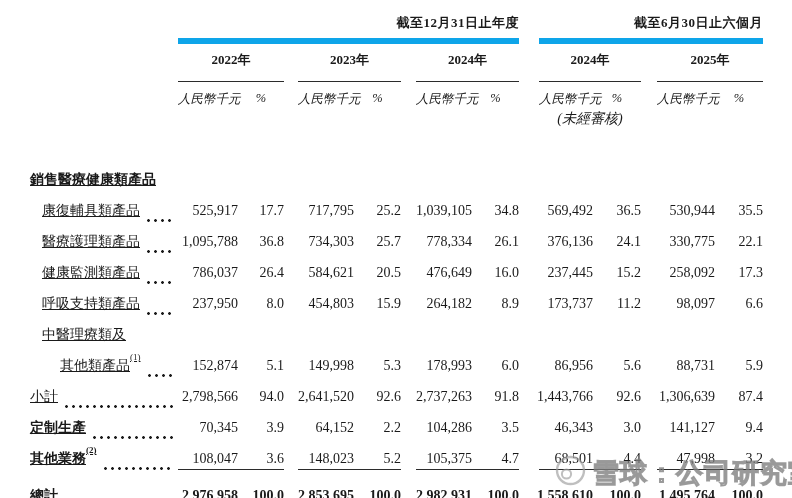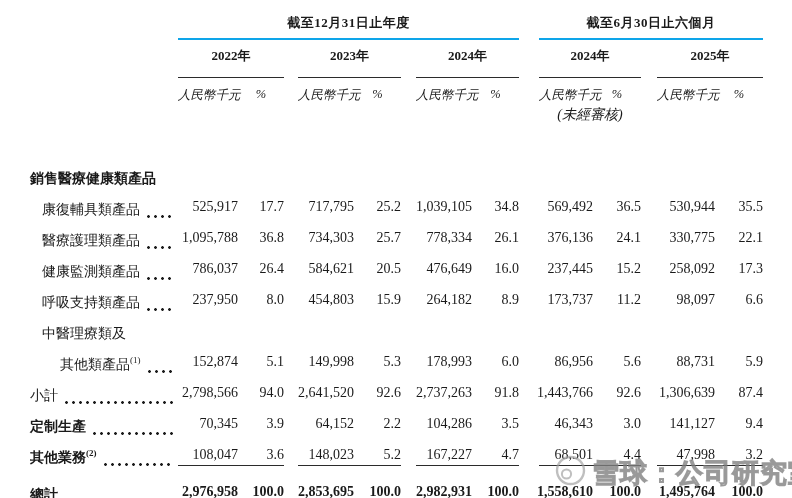--- a/index.html
+++ b/index.html
@@ -24,22 +24,22 @@
   
   .c-label { grid-column: 1; }
   .c0 { grid-column: 2; }  .c1 { grid-column: 3; }
   .c2 { grid-column: 5; }  .c3 { grid-column: 6; }
   .c4 { grid-column: 8; }  .c5 { grid-column: 9; }
   .c6 { grid-column: 11; } .c7 { grid-column: 12; }
   .c8 { grid-column: 14; } .c9 { grid-column: 15; }
 
   
   .period {
-    font-size: 13px; font-weight: bold; text-align: center;
-    padding-bottom: 6px; border-bottom: 2px solid #0ea5e9;
+    font-size: 13px; font-weight: bold; text-align: right;
+    padding-bottom: 6px; border-bottom: 6px solid #0ea5e9;
     letter-spacing: 0.5px;
   }
   .period-annual { grid-column: 2 / 10; }
   .period-interim { grid-column: 11 / 16; }
   .year-row { margin-top: 7px; }
   .year {
     font-size: 13px; font-weight: bold; text-align: center;
     padding-bottom: 12px; border-bottom: 1.5px solid #2b2b2b;
   }
   .y1 { grid-column: 2 / 4; }  .y2 { grid-column: 5 / 7; }
@@ -58,21 +58,21 @@
   }
 
   
   .rows { margin-top: 36px; }
   .row { height: 31px; }
   .cell {
     display: flex; align-items: center;
     font-size: 14px; white-space: nowrap;
   }
   .cell.num { justify-content: flex-end; position: relative; }
-  .cell.label { justify-content: flex-start; align-items: center; padding-top: 7px; }
+  .cell.label { justify-content: flex-start; align-items: flex-start; padding-top: 7px; text-decoration: underline; }
   .ind1 { padding-left: 12px; }
   .ind2 { padding-left: 30px; }
   .bold { font-weight: bold; }
   .sup { font-size: 9px; vertical-align: super; position: relative; top: -5px; }
   .leader {
     flex: 1 1 auto; height: 3px; align-self: flex-end;
     margin: 0 4px 4px 7px;
     background-image: radial-gradient(circle at 1.5px 1.5px, #1c1c1c 1.2px, transparent 1.55px);
     background-size: 7px 3px;
     background-repeat: repeat-x;
@@ -280,21 +280,21 @@
     <div class="grid row">
       <div class="cell label c-label bold">
         <span>其他業務</span>
           <span class="sup">(2)</span>
           <span class="leader"></span>
       </div>
       <div class="cell num sunder c0">108,047</div>
       <div class="cell num sunder c1">3.6</div>
       <div class="cell num sunder c2">148,023</div>
       <div class="cell num sunder c3">5.2</div>
-      <div class="cell num sunder c4">167,227</div>
+      <div class="cell num sunder c4">105,375</div>
       <div class="cell num sunder c5">4.7</div>
       <div class="cell num sunder c6">68,501</div>
       <div class="cell num sunder c7">4.4</div>
       <div class="cell num sunder c8">47,998</div>
       <div class="cell num sunder c9">3.2</div>
     </div>
 
     <div class="grid row total-row">
       <div class="cell label c-label bold">
         <span>總計</span>

